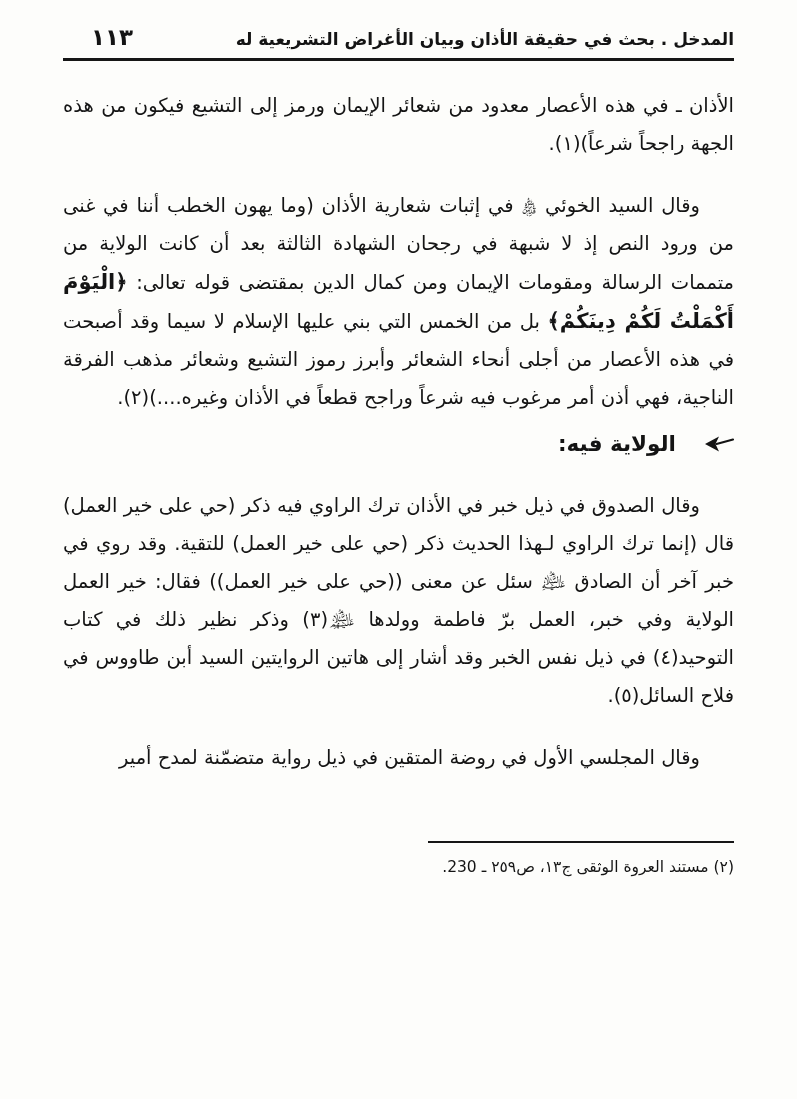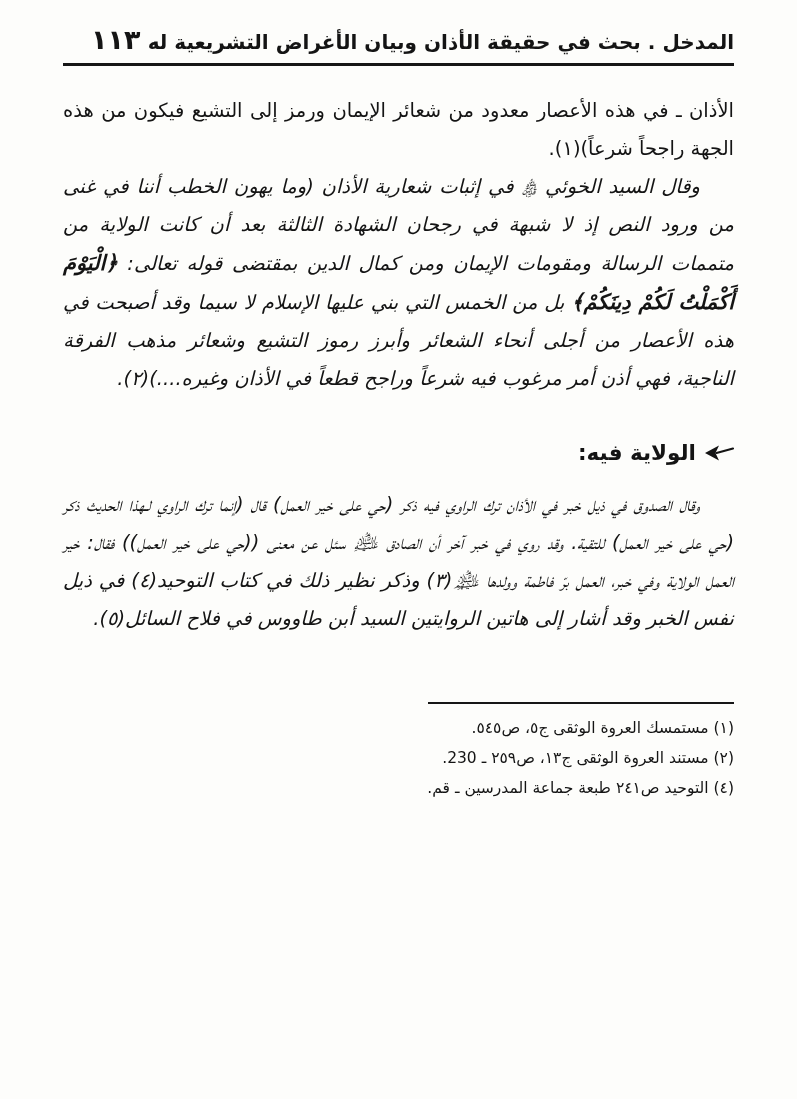--- a/index.html
+++ b/index.html
@@ -17,56 +17,56 @@
     overflow: hidden;
   }
   
   .page-header {
     display: flex;
     justify-content: space-between;
     align-items: baseline;
     padding: 24px 63px 4px 63px;
   }
   .running-title {
-    font-size: 20px;
+    font-size: 17px;
     font-weight: bold;
     letter-spacing: 0.2px;
   }
   .page-number {
-    font-size: 27px;
+    font-size: 23px;
     font-weight: bold;
     letter-spacing: 7px;
     padding-left: 28px;
     white-space: nowrap;
   }
   .header-rule {
     margin: 4px 63px 0 63px;
     border-top: 3px solid #161616;
   }
   
   .page-body {
     margin: 26px 63px 0 63px;
     font-size: 19.5px;
     line-height: 38px;
     text-align: justify;
   }
-  .para { text-align: justify; }
-  .para.indent { text-indent: 34px; font-style: italic; }
+  .para { text-align: justify; margin-top: 24px; }
+  .para.indent { text-indent: 34px; }
   .quran {
     font-weight: bold;
     font-size: 21px;
     letter-spacing: 0.5px;
   }
   .section-heading {
     display: flex;
     align-items: center;
-    gap: 8px;
+    gap: 28px;
     font-size: 21.5px;
     font-weight: bold;
-    margin: 36px 0 14px 0;
+    margin: 8px 0 14px 0;
   }
   .section-bullet { display: inline-flex; align-items: center; flex: 0 0 auto; }
   
   .footnotes {
     margin: 64px 63px 0 63px;
     font-size: 15.5px;
     line-height: 30px;
   }
   .footnote-rule {
     width: 306px;
@@ -98,23 +98,22 @@
         <svg width="30" height="18" viewBox="0 0 30 18" aria-hidden="true">
           <path d="M1 9 L15 1.5 L11.5 9 L15 16.5 Z" fill="#141414"></path>
           <path d="M12.5 9 L29 4.5" stroke="#141414" stroke-width="2.2" stroke-linecap="round" fill="none"></path>
         </svg>
       </span>
       <span>الولاية فيه:</span>
     </h2>
 
     <p class="para indent">وقال الصدوق في ذيل خبر في الأذان ترك الراوي فيه ذكر (حي على خير العمل) قال (إنما ترك الراوي لـهذا الحديث ذكر (حي على خير العمل) للتقية. وقد روي في خبر آخر أن الصادق ﵇ سئل عن معنى ((حي على خير العمل)) فقال: خير العمل الولاية وفي خبر، العمل برّ فاطمة وولدها ﵈(٣) وذكر نظير ذلك في كتاب التوحيد(٤) في ذيل نفس الخبر وقد أشار إلى هاتين الروايتين السيد أبن طاووس في فلاح السائل(٥).</p>
 
+    <p class="para indent">وقال المجلسي الأول في روضة المتقين في ذيل رواية متضمّنة لمدح أمير</p>
 
   </main>
 
   <footer class="footnotes">
     <div class="footnote-rule"></div>
-    <div class="footnote">(١) مستمسك العروة الوثقى ج٥، ص٥٤٥.</div>
     <div class="footnote">(٢) مستند العروة الوثقى ج١٣، ص٢٥٩ ـ 230.</div>
-    <div class="footnote">(٤) التوحيد ص٢٤١ طبعة جماعة المدرسين ـ قم.</div>
   </footer>
 
 </div>
 
 </body></html>

